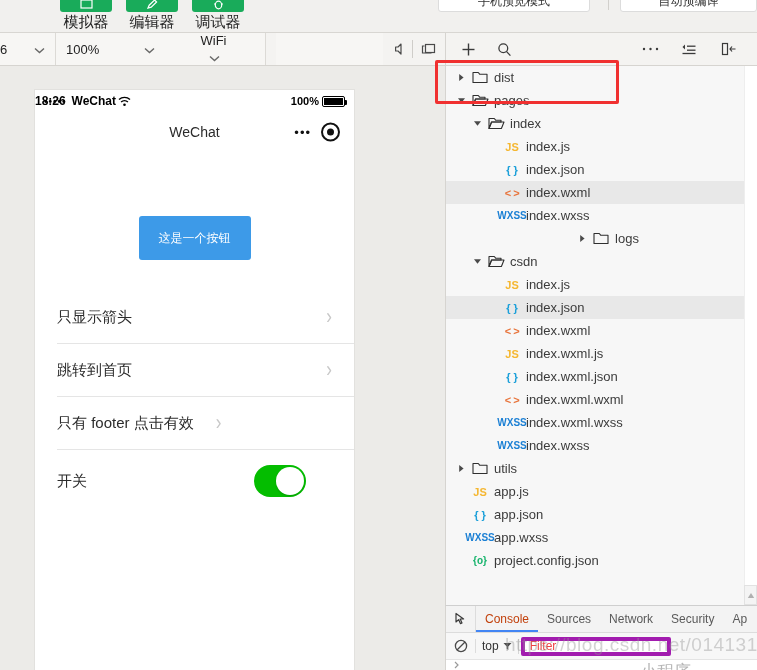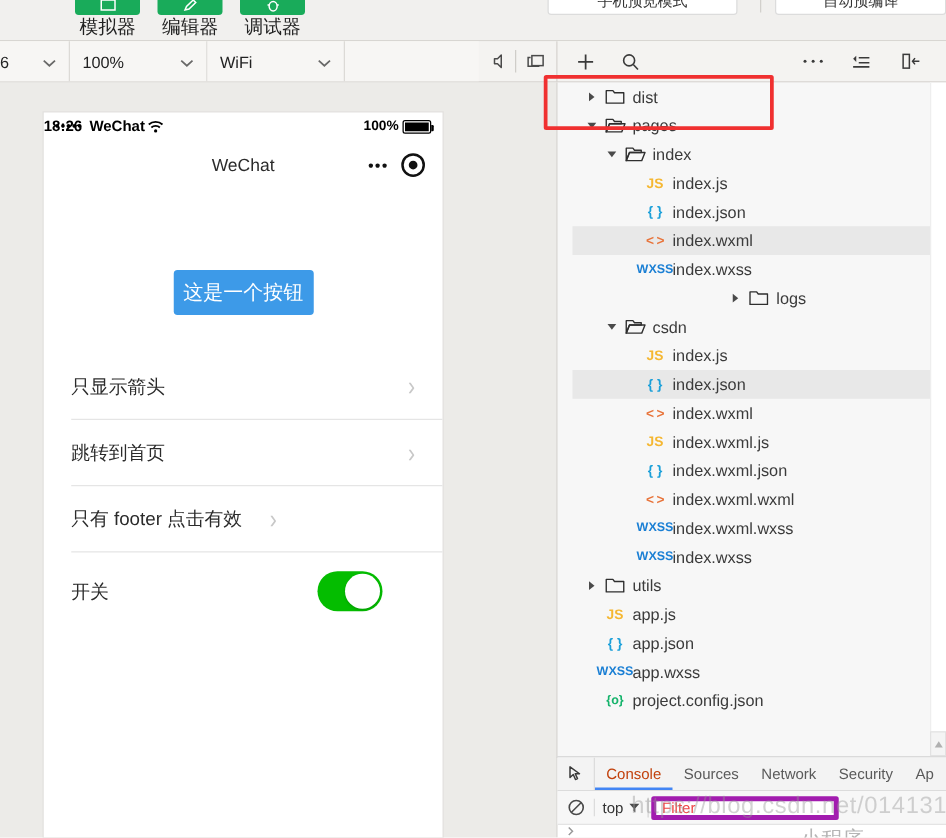--- a/index.html
+++ b/index.html
@@ -76,21 +76,21 @@
     background: #f7f6f4;
     border-right: 1px solid #dcdad6;
     font-size: 13px; color: #222;
     padding: 0 4px 0 10px;
     cursor: pointer;
   }
   .tb-select .lbl { flex: 1; }
   .tb-select .chev { margin-left: 8px; margin-right: 6px; opacity: .75; }
   #sel-device { left: -54px; width: 110px; }
   #sel-zoom   { left: 56px;  width: 110px; }
-  #sel-net    { left: 166px; width: 110px; }
+  #sel-net    { left: 156px; width: 110px; flex-direction: column; }
   .tb-gap { position: absolute; left: 276px; top: 0; width: 107px; height: 32px; background: #f7f6f4; }
 
   .tb-icon {
     position: absolute; top: 0; height: 32px; width: 30px;
     display: flex; align-items: center; justify-content: center;
     cursor: pointer;
   }
   .tb-sep { position: absolute; top: 7px; width: 1px; height: 18px; background: #cfcdc9; }
 
   
@@ -148,23 +148,23 @@
   .caps-dots { font-size: 13px; letter-spacing: 1px; color: #111; }
   .caps-target {
     width: 19px; height: 19px; border: 2px solid #111; border-radius: 50%;
     display: flex; align-items: center; justify-content: center;
   }
   .caps-target i { width: 7px; height: 7px; background: #111; border-radius: 50%; display:block; }
 
   .page-body { padding-top: 64px; }
 
   .wx-button {
-    width: 112px; height: 36px; margin: 0 auto;
+    width: 112px; height: 44px; margin: 0 auto;
     background: #3d9ae8;
-    color: #fff; font-size: 16px;
+    color: #fff; font-size: 12px;
     display: flex; align-items: center; justify-content: center;
     border-radius: 3px;
     cursor: pointer;
   }
 
   .cell-list { margin-top: 31px; }
   .cell {
     position: relative;
     height: 53px;
     display: flex; align-items: center;
@@ -199,21 +199,21 @@
   }
 
   
   .tree-panel {
     position: absolute; left: 445px; top: 66px;
     width: 312px; height: 539px;
     background: #f7f7f7;
     border-left: 1px solid #d6d4d0;
     overflow: hidden;
   }
-  .tree-inner { width: 298px; padding-left: 12px; }
+  .tree-inner { width: 298px; }
   .tree-row {
     position: relative;
     height: 23px;
     display: flex; align-items: center;
     font-size: 13px; color: #3b3b3b;
     white-space: nowrap;
     cursor: pointer;
   }
   .tree-row.sel { background: #e8e8e8; }
   .tw {

